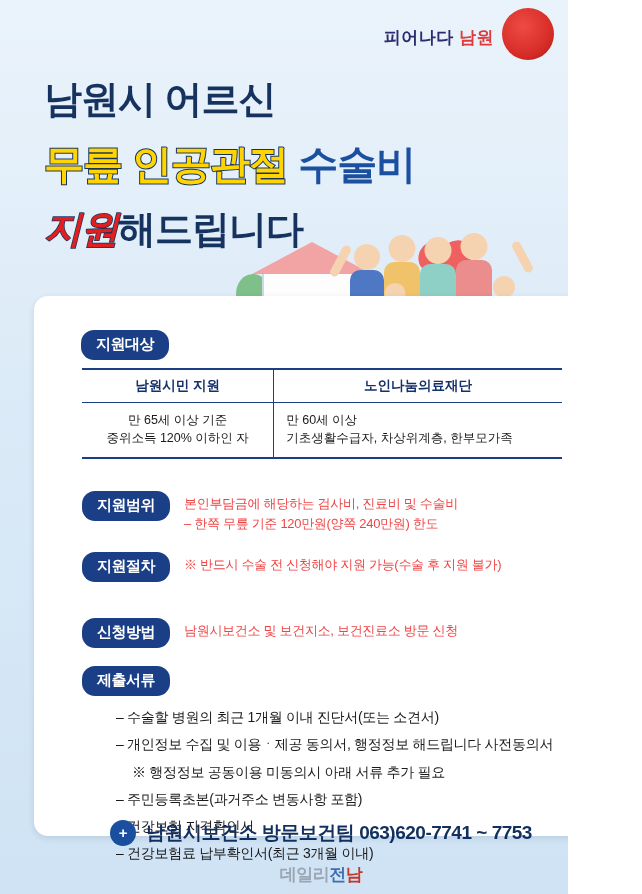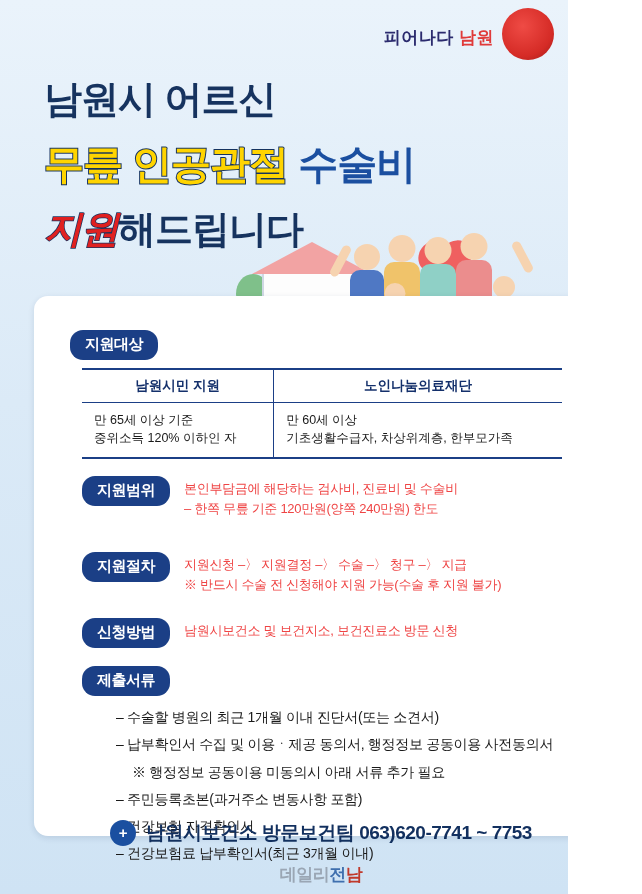--- a/index.html
+++ b/index.html
@@ -208,21 +208,21 @@
     display: inline-block;
     background: #1b3f86;
     color: #ffffff;
     font-size: 15px;
     font-weight: bold;
     border-radius: 13px;
     padding: 5px 15px 6px;
     letter-spacing: -0.5px;
     white-space: nowrap;
   }
-  .sec-target { position: absolute; left: 36px; top: 34px; }
+  .sec-target { position: absolute; left: 47px; top: 34px; }
   
   .tbl {
     position: absolute;
     left: 48px;
     top: 72px;
     width: 480px;
     border-collapse: collapse;
     font-size: 12.5px;
     color: #1a1a1a;
   }
@@ -234,38 +234,38 @@
     font-weight: bold;
     color: #14306b;
   }
   .tbl td {
     padding: 8px 12px 10px;
     vertical-align: top;
     border-bottom: 2px solid #1b3f86;
     line-height: 1.45;
   }
   .tbl .divider { border-left: 1px solid #1b3f86; }
-  .tbl .c-center { }
+  .tbl .c-center { text-align: center; }
   
   .row {
     position: absolute;
     left: 48px;
     width: 510px;
     display: flex;
     align-items: flex-start;
   }
   .row .badge { margin-right: 14px; flex: 0 0 auto; }
   .row .body {
     font-size: 13px;
     color: #ef4444;
     line-height: 1.55;
     padding-top: 3px;
     letter-spacing: -0.3px;
   }
-  .r-scope { top: 180px; }
+  .r-scope { top: 195px; }
   .r-proc  { top: 256px; }
   .r-apply { top: 322px; }
   .sec-docs { position: absolute; left: 48px; top: 370px; }
   .docs {
     position: absolute;
     left: 82px;
     top: 408px;
     width: 470px;
     font-size: 14px;
     color: #1a1a1a;
@@ -398,36 +398,35 @@
       <span class="badge">지원범위</span>
       <span class="body">
         <div>본인부담금에 해당하는 검사비, 진료비 및 수술비</div>
         <div>– 한쪽 무릎 기준 120만원(양쪽 240만원) 한도</div>
       </span>
     </div>
 
     <div class="row r-proc">
       <span class="badge">지원절차</span>
       <span class="body">
-        <div>지원신청 –〉 지원결정 –〉 수술 –〉 청구 –〉 지급</div>
         <div>※ 반드시 수술 전 신청해야 지원 가능(수술 후 지원 불가)</div>
       </span>
     </div>
 
     <div class="row r-apply">
       <span class="badge">신청방법</span>
       <span class="body">
         <div>남원시보건소 및 보건지소, 보건진료소 방문 신청</div>
       </span>
     </div>
 
     <div class="badge sec-docs">제출서류</div>
     <div class="docs">
       <div>– 수술할 병원의 최근 1개월 이내 진단서(또는 소견서)</div>
-      <div>– 납부확인서 수집 및 이용ㆍ제공 동의서, 행정정보 공동이용 사전동의서</div>
+      <div>– 개인정보 수집 및 이용ㆍ제공 동의서, 행정정보 해드립니다 사전동의서</div>
       <div class="note">※ 행정정보 공동이용 미동의시 아래 서류 추가 필요</div>
       <div>– 주민등록초본(과거주소 변동사항 포함)</div>
       <div>– 건강보험 자격확인서</div>
       <div>– 건강보험료 납부확인서(최근 3개월 이내)</div>
     </div>
   </div>
 
   <div class="footer">
     <span class="inner">
       <span class="foot-icon">+</span>

